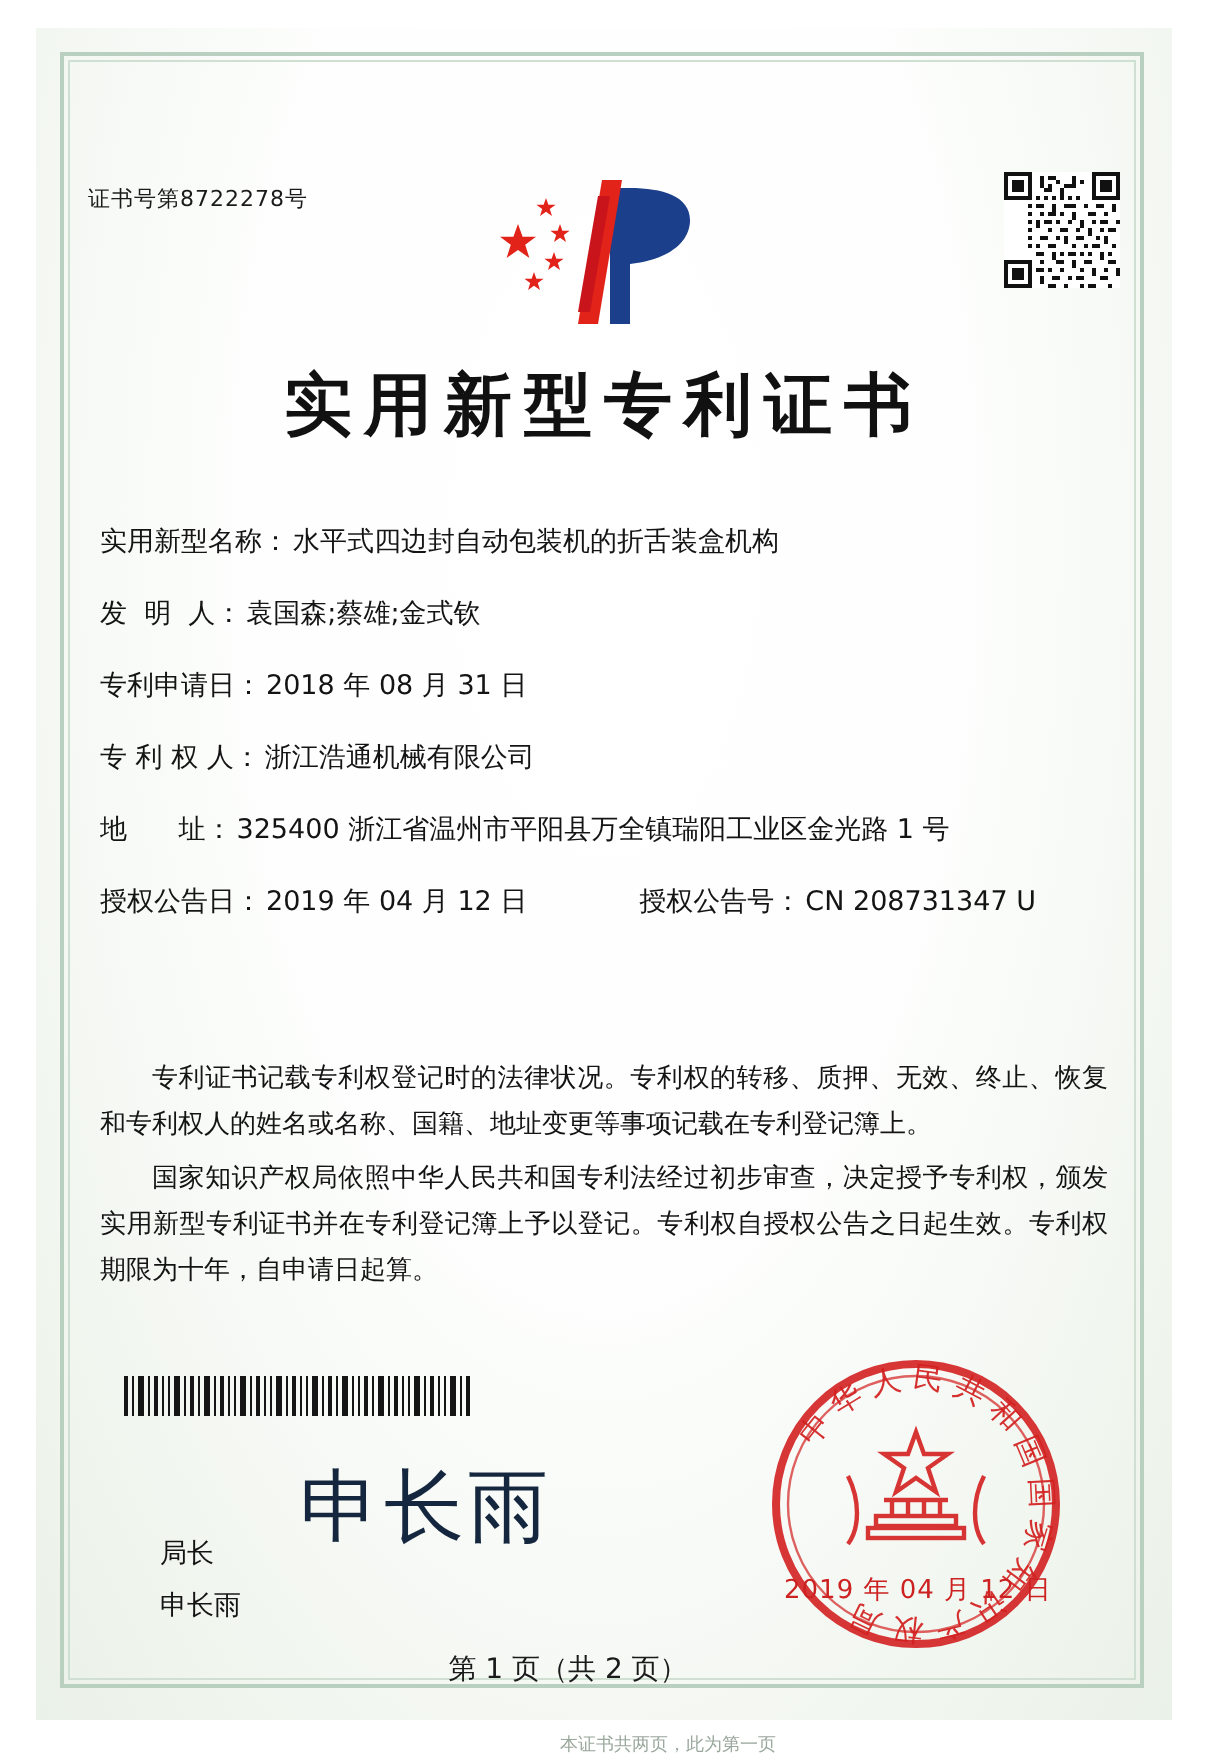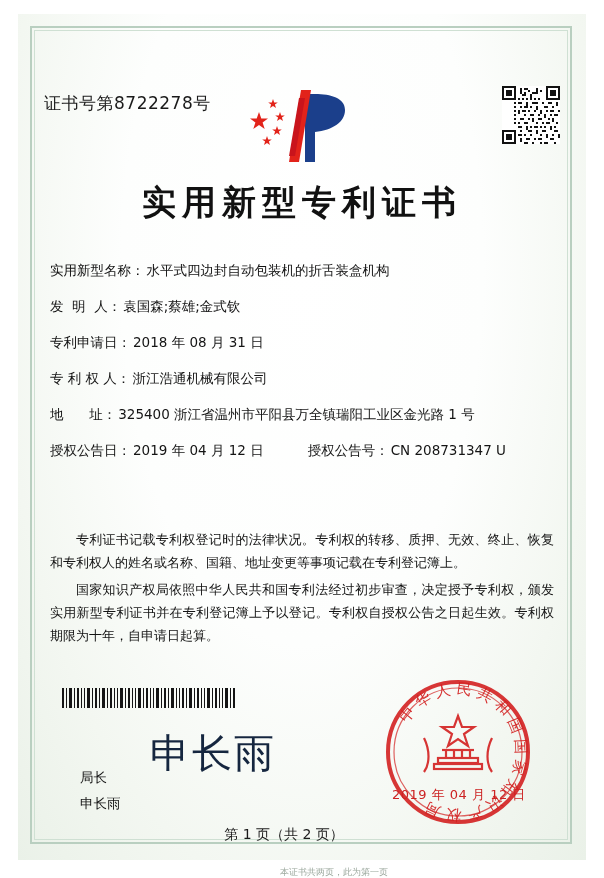--- a/index.html
+++ b/index.html
@@ -50,21 +50,21 @@
     height: 810px;
     border: 1px solid #cfe0d3;
     box-sizing: border-box;
   }
 
   
   .cert-no {
     position: absolute;
     left: 44px;
     top: 92px;
-    font-size: 17px;
+    font-size: 11px;
     color: #1a1a1a;
     letter-spacing: 0.5px;
     font-family: "DejaVu Sans", "Liberation Sans", sans-serif;
   }
 
   
   #emblem {
     position: absolute;
     left: 243px;
     top: 86px;
@@ -113,21 +113,21 @@
   .field-label {
     white-space: pre;
     flex: 0 0 auto;
   }
   .field-value {
     margin-left: 2px;
     flex: 1 1 auto;
   }
   .field-row.double .field-label2 {
     flex: 0 0 auto;
-    margin-left: 44px;
+    margin-left: 56px;
     white-space: pre;
   }
   .field-row.double .field-value2 {
     margin-left: 2px;
     flex: 0 0 auto;
   }
   .field-row.double .field-value {
     flex: 0 0 auto;
   }
 

